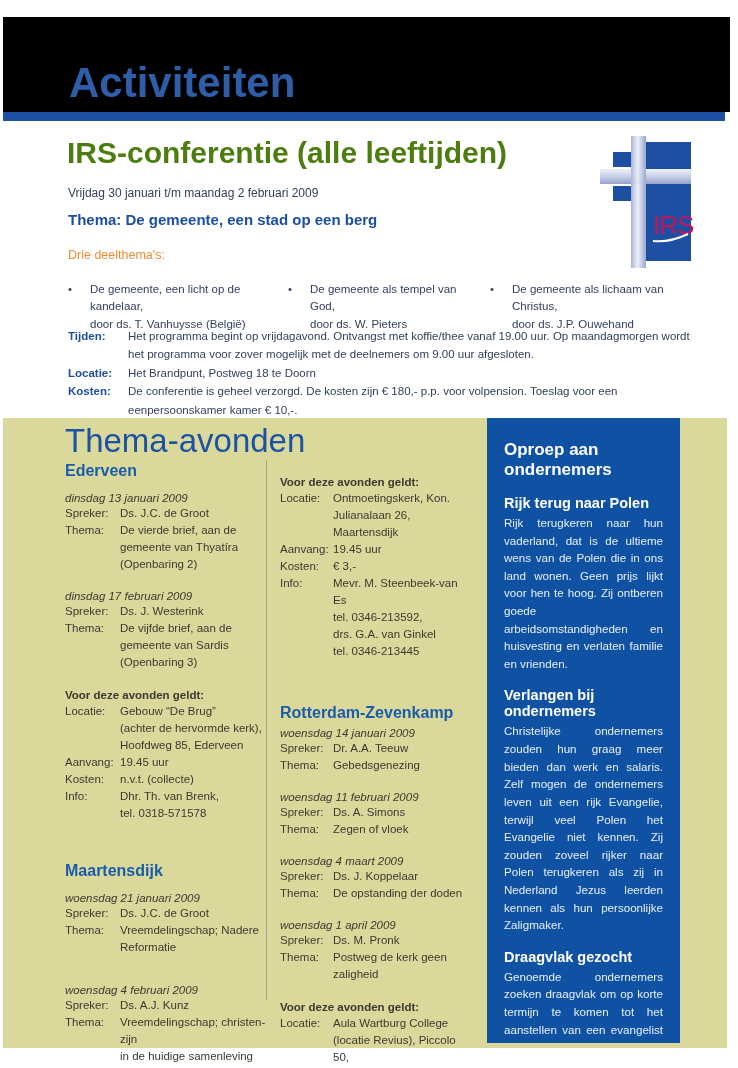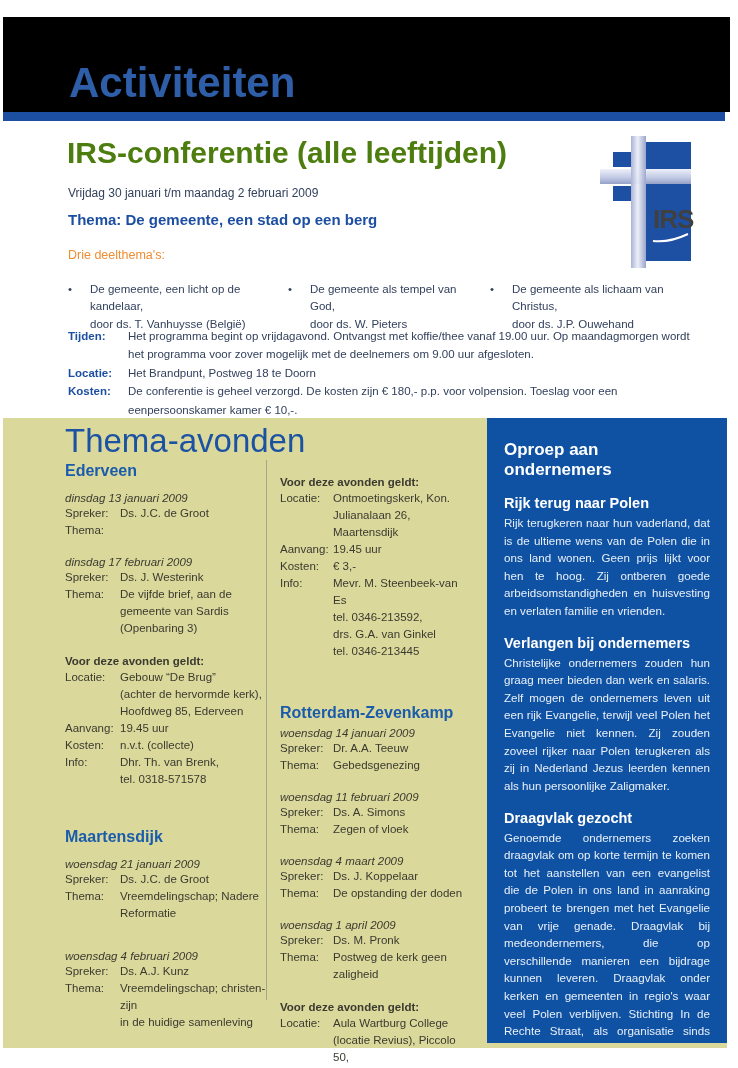--- a/index.html
+++ b/index.html
@@ -30,40 +30,40 @@
 
   
   .logo { position:absolute; left:598px; top:136px; width:120px; height:132px; }
   .lg-rect { position:absolute; left:48px; top:6px; width:45px; height:119px; background:#1D4FA3; }
   .lg-v { position:absolute; left:33px; top:0; width:15px; height:132px;
           background:linear-gradient(90deg,#aab3d6 0%,#ecefF8 45%,#9aa5cc 100%); }
   .lg-h { position:absolute; left:2px; top:33px; width:91px; height:15px;
           background:linear-gradient(180deg,#eef0f9 0%,#c3cbe5 55%,#96a1c9 100%); }
   .lg-sq1 { position:absolute; left:15px; top:16px; width:18px; height:15px; background:#1D4FA3; }
   .lg-sq2 { position:absolute; left:15px; top:50px; width:18px; height:15px; background:#1D4FA3; }
-  .lg-text { position:absolute; left:55px; top:68px; color:#404040; font-size:26px; font-weight:bold; letter-spacing:-1px; }
+  .lg-text { position:absolute; left:55px; top:74px; color:#be185d; font-size:26px; font-weight:normal; letter-spacing:-1px; }
   .lg-swoosh { position:absolute; left:53px; top:96px; }
 
   
   .beige { position:absolute; left:3px; top:418px; width:724px; height:630px; background:#DBD89B; }
   .ta-title { position:absolute; left:62px; top:4px; margin:0; font-size:33px; font-weight:normal; color:#1B52A3; }
   .divider { position:absolute; left:263px; top:42px; width:1px; height:540px; background:#A3A78F; }
   .colL { position:absolute; left:62px; top:40px; width:202px; }
   .colM { position:absolute; left:277px; top:40px; width:192px; }
   .city { font-size:16px; font-weight:bold; color:#1A5CAC; margin:26px 0 5px; }
   .first { margin-top:4px; }
   .evdate { font-style:italic; font-size:11.5px; color:#3A3A30; margin:12px 0 1px; }
   .row { display:flex; font-size:11.5px; line-height:1.48; color:#3A3A30; }
   .rl { flex:none; width:55px; }
   .colM .rl { width:53px; }
   .rv { flex:1; white-space:pre-line; }
   .geldt { font-weight:bold; font-size:11.5px; color:#3A3A30; margin:18px 0 2px; }
 
   
-  .panel { position:absolute; left:484px; top:0; width:240px; height:625px; background:#0F52A3;
+  .panel { position:absolute; left:484px; top:0; width:193px; height:625px; background:#0F52A3;
            padding:20px 17px; box-sizing:border-box; overflow:hidden; }
   .p-title { margin:2px 0 8px; font-size:17px; font-weight:bold; color:#ffffff; }
   .p-head  { margin:15px 0 3px; font-size:14.5px; font-weight:bold; color:#ffffff; }
   .p-body  { margin:0; font-size:11.6px; line-height:1.52; text-align:justify; color:#E9F0F8; }
 </style>
 </head>
 <body>
 
 <div class="band">
   <h1 class="band-title">Activiteiten</h1>
@@ -130,20 +130,23 @@
   <div class="colL">
     <div class="city first">Ederveen</div>
 
     <div class="evdate">dinsdag 13 januari 2009</div>
     <div class="row">
       <span class="rl">Spreker:</span>
       <span class="rv">Ds. J.C. de Groot</span>
     </div>
     <div class="row">
       <span class="rl">Thema:</span>
+      <span class="rv">De vierde brief, aan de
+gemeente van Thyatíra
+(Openbaring 2)</span>
     </div>
 
     <div class="evdate" style="margin-top:17px">dinsdag 17 februari 2009</div>
     <div class="row">
       <span class="rl">Spreker:</span>
       <span class="rv">Ds. J. Westerink</span>
     </div>
     <div class="row">
       <span class="rl">Thema:</span>
       <span class="rv">De vijfde brief, aan de

